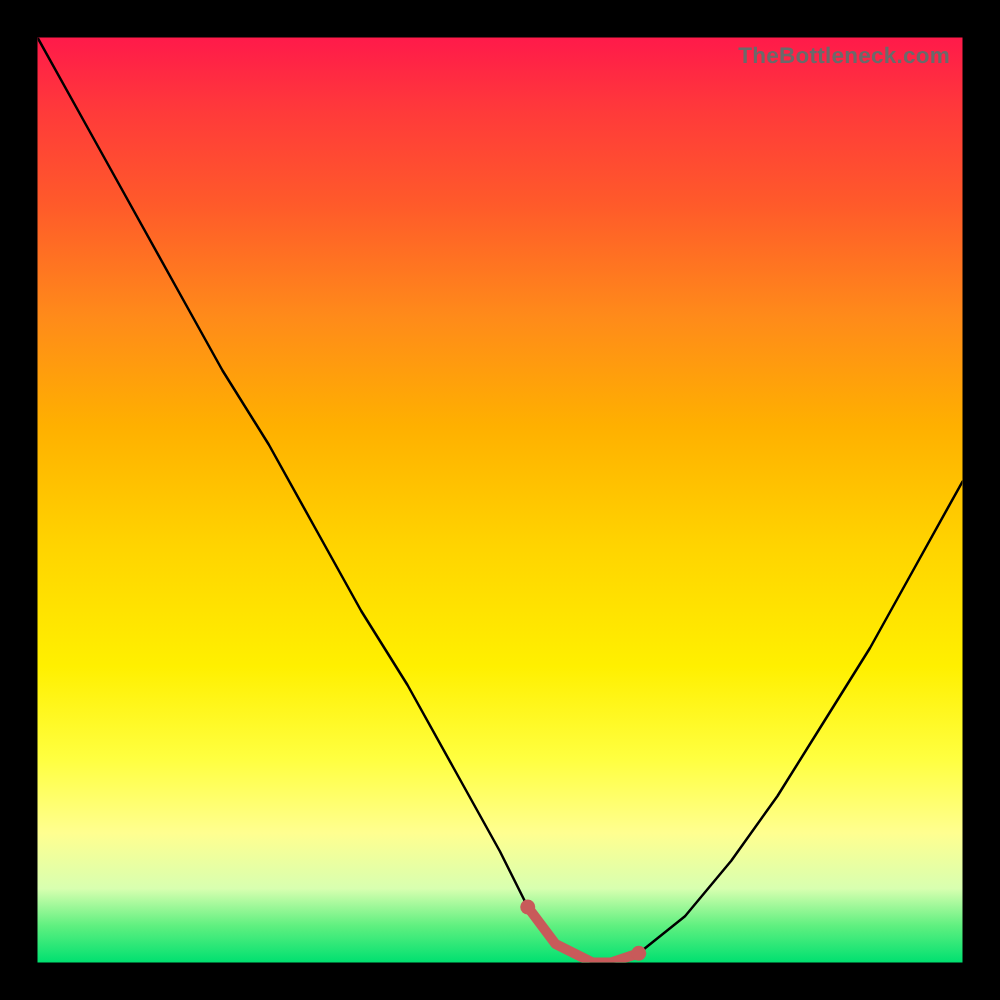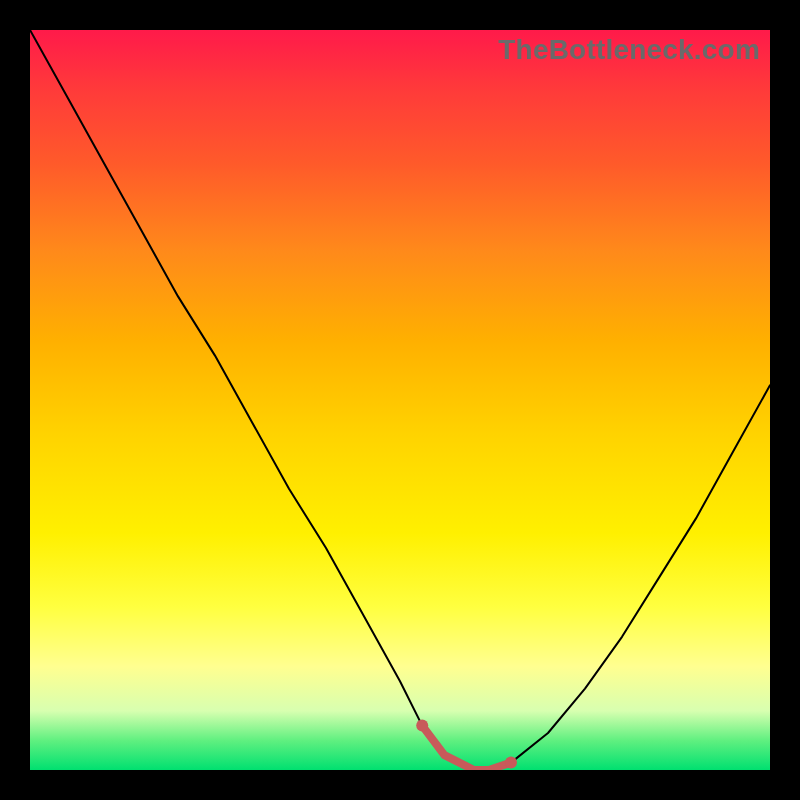--- a/index.html
+++ b/index.html
@@ -35,21 +35,21 @@
       #d8ffb0 92%,
       #60f080 96%,
       #00e070 100%
     );
   }
   .watermark {
     position: absolute;
     top: 4px;
     right: 10px;
     font-family: Arial, Helvetica, sans-serif;
-    font-size: 28px;
+    font-size: 18px;
     font-weight: bold;
     color: #6a6a6a;
     letter-spacing: 0.2px;
     text-align: right;
   }
   svg.curve-layer {
     position: absolute;
     left: 0;
     top: 0;
     width: 740px;

